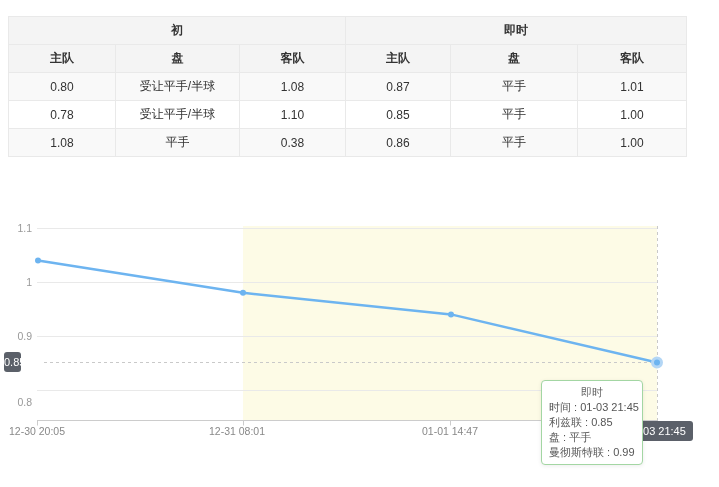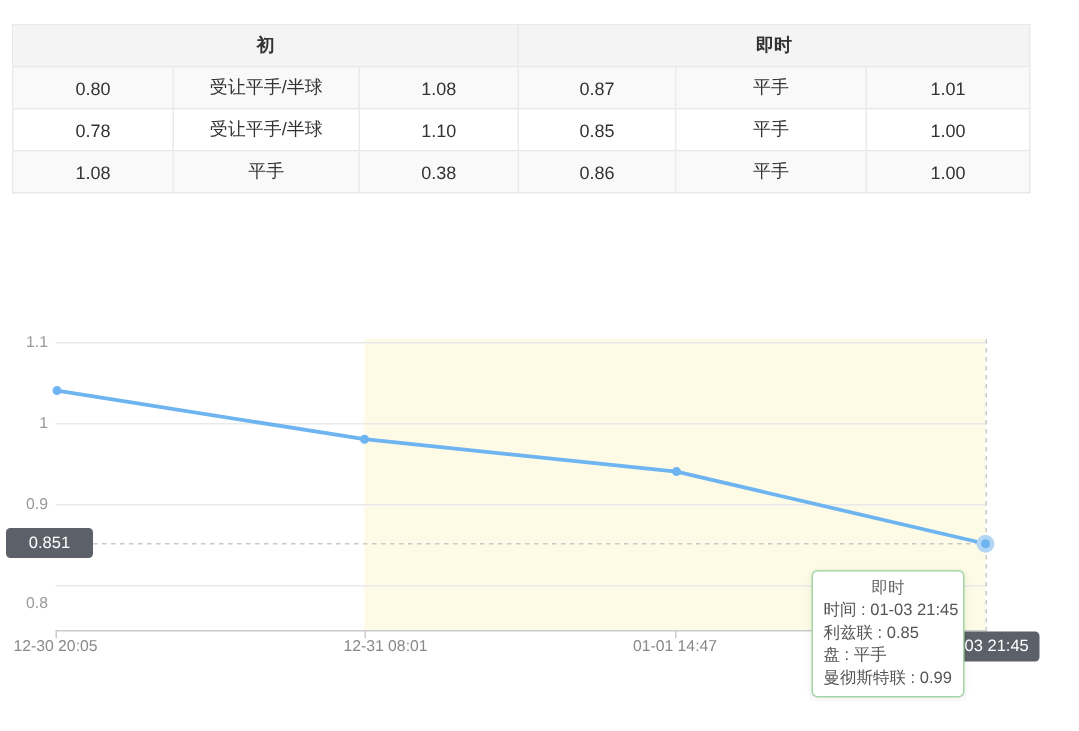--- a/index.html
+++ b/index.html
@@ -27,21 +27,21 @@
     font-size:10.5px;color:#999;z-index:2;line-height:14px;
   }
   .xlab{
     position:absolute;top:210px;width:90px;margin-left:-45px;text-align:center;
     font-size:10.5px;color:#888;z-index:2;line-height:13px;
   }
   .badge{
     position:absolute;background:#5b6069;color:#fff;border-radius:3px;
     font-size:11px;line-height:20px;height:20px;text-align:center;z-index:3;
   }
-  .badge.y{left:4px;width:58px;}
+  .badge.y{left:4px;width:17px;}
   .badge.x{left:620px;top:206px;width:73px;}
   .tooltip{
     position:absolute;left:541px;top:165px;width:102px;z-index:4;
     background:#fff;border:1px solid #a3d6a3;border-radius:4px;
     box-shadow:0 1px 4px rgba(0,0,0,.08);
     padding:4px 7px;font-size:11px;line-height:15px;color:#555;
     box-sizing:border-box;white-space:nowrap;
   }
   .tooltip .tt-title{text-align:center;color:#666;}
 </style>
@@ -56,20 +56,28 @@
         <col style="width:124px">
         <col style="width:106px">
       <col style="width:105px">
         <col style="width:127px">
         <col style="width:109px">
     </colgroup>
     <thead>
       <tr>
         <th colspan="3">初</th>
         <th colspan="3">即时</th>
+      </tr>
+      <tr>
+        <th>主队</th>
+        <th>盘</th>
+        <th>客队</th>
+        <th>主队</th>
+        <th>盘</th>
+        <th>客队</th>
       </tr>
     </thead>
     <tbody>
       <tr class="even">
         <td>0.80</td>
         <td>受让平手/半球</td>
         <td>1.08</td>
         <td>0.87</td>
         <td>平手</td>
         <td>1.01</td>
@@ -121,21 +129,21 @@
     </svg>
 
     <div class="ylab" style="top:6px">1.1</div>
     <div class="ylab" style="top:60px">1</div>
     <div class="ylab" style="top:114px">0.9</div>
     <div class="ylab" style="top:180px">0.8</div>
 
     <div class="badge y" style="top: 137px; background: rgb(91, 96, 105);">0.851</div>
 
     <div class="xlab" style="left:37px">12-30 20:05</div>
-    <div class="xlab" style="left:257px">12-31 08:01</div>
+    <div class="xlab" style="left:237px">12-31 08:01</div>
     <div class="xlab" style="left:450px">01-01 14:47</div>
 
     <div class="badge x" style="background: rgb(91, 96, 105);">01-03 21:45</div>
 
     <div class="tooltip" style="border-color: rgb(163, 214, 163);">
       <div class="tt-title">即时</div>
       <div>时间 : 01-03 21:45</div>
       <div>利兹联 : 0.85</div>
       <div>盘 : 平手</div>
       <div>曼彻斯特联 : 0.99</div>

